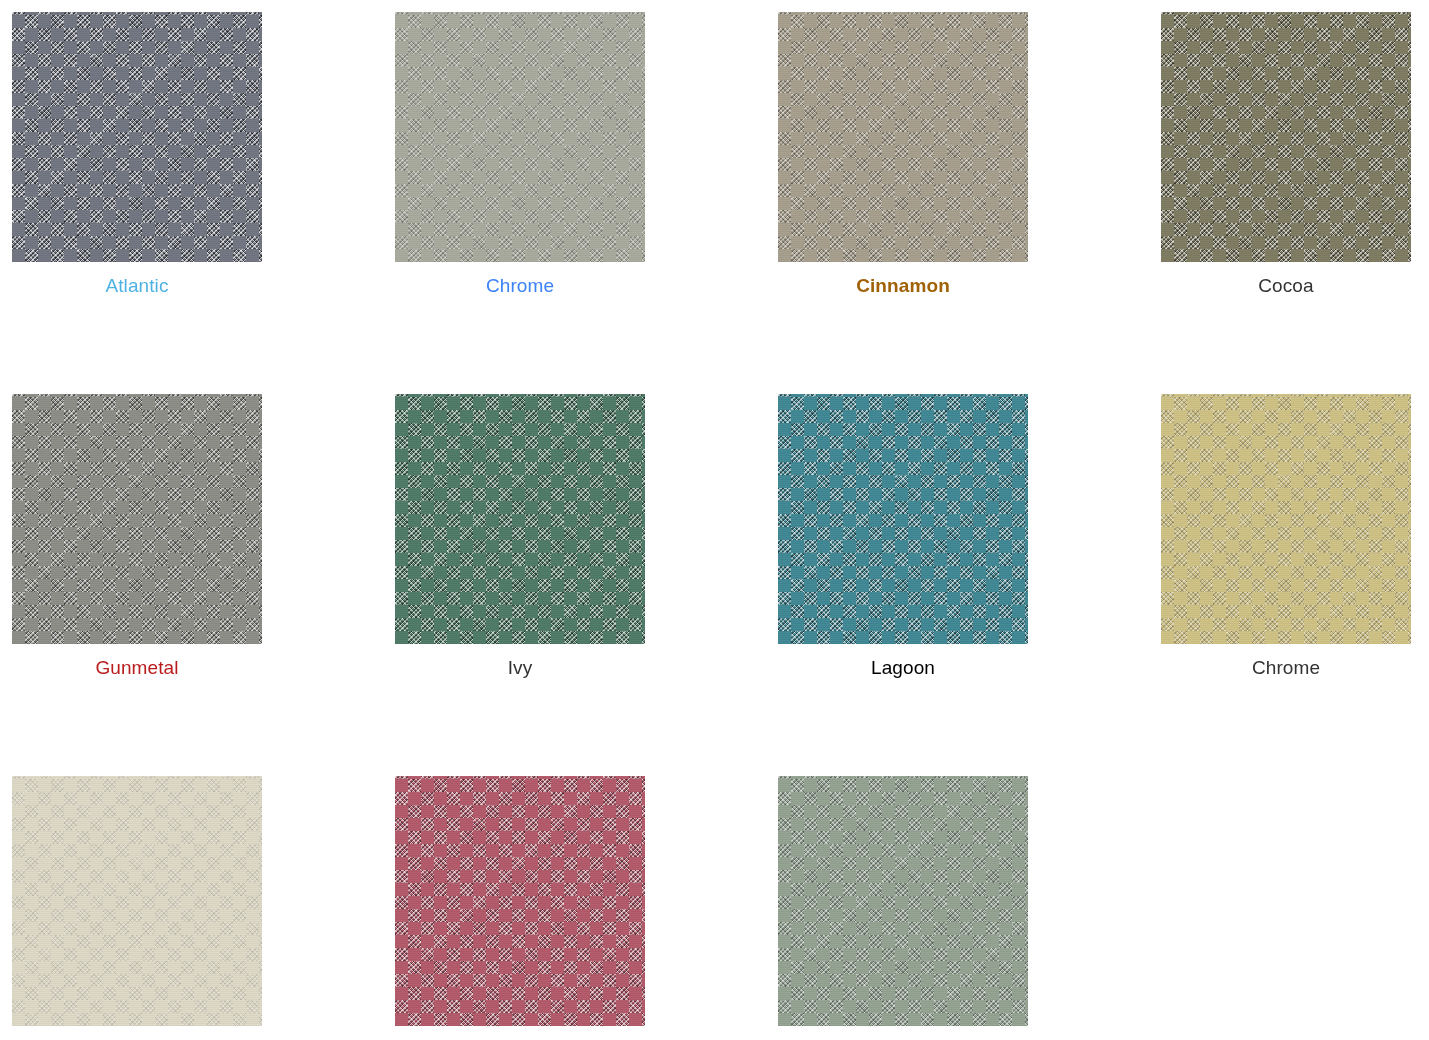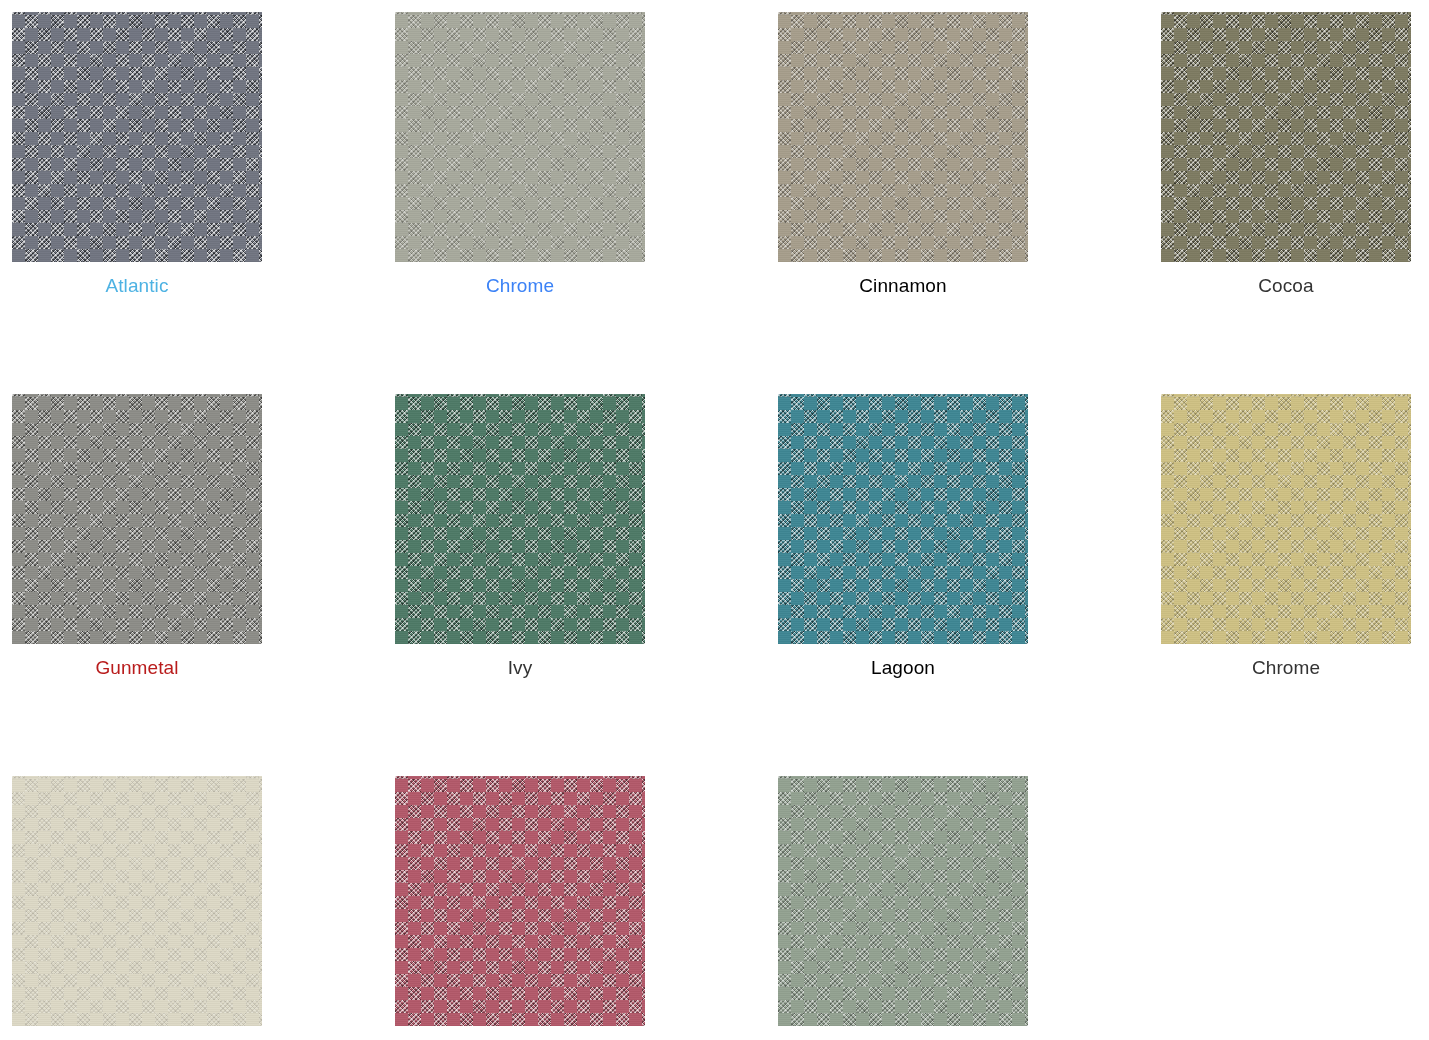--- a/index.html
+++ b/index.html
@@ -144,21 +144,21 @@
       </div>
       <span class="swatch-label" style="color: #3b82f6;">Chrome</span>
     </div>
     <div class="swatch-cell">
       <div class="swatch-tile" style="background-color: rgb(167, 158, 140); --lt: 0.36; --dk: 0.22;">
         <div class="tex"></div>
         <div class="tex2"></div>
         <div class="tex3"></div>
         <div class="grain"></div>
       </div>
-      <span class="swatch-label" style="color: #000000;">Cinnamon</span>
+      <span class="swatch-label" style="color: #a16207; font-weight: bold;">Cinnamon</span>
     </div>
     <div class="swatch-cell">
       <div class="swatch-tile" style="background-color: rgb(126, 123, 98); --lt: 0.48; --dk: 0.34;">
         <div class="tex"></div>
         <div class="tex2"></div>
         <div class="tex3"></div>
         <div class="grain"></div>
       </div>
       <span class="swatch-label" style="color: rgb(51, 51, 51);">Cocoa</span>
     </div>

